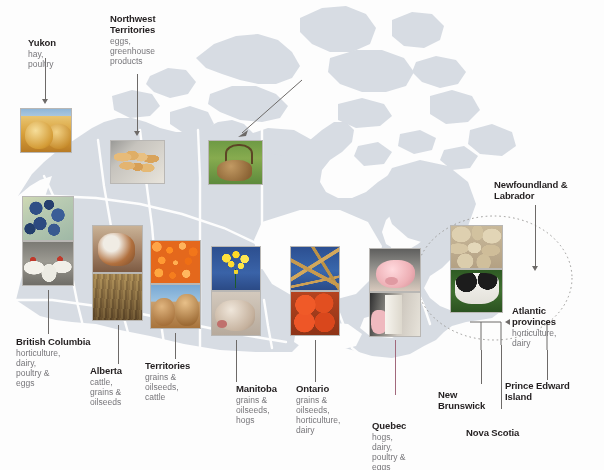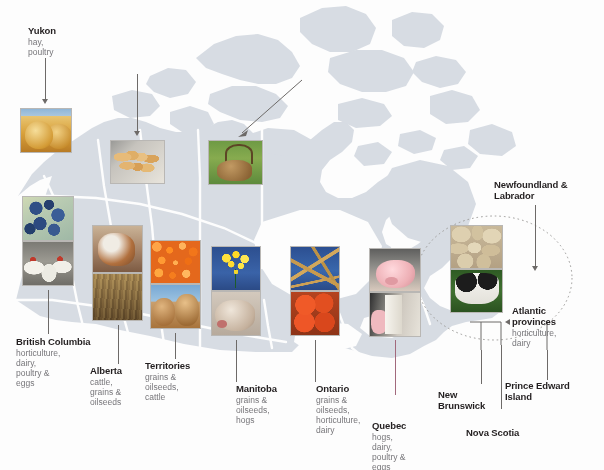--- a/index.html
+++ b/index.html
@@ -344,26 +344,33 @@
   <div class="lead v" style="left:315px;top:340px;height:42px;"></div>
   <div class="lead v pink" style="left:395px;top:340px;height:55px;"></div>
 
   <div class="lead v" style="left:481px;top:350px;height:34px;"></div>
   <div class="lead v" style="left:501px;top:345px;height:64px;"></div>
   <div class="lead v" style="left:547px;top:350px;height:30px;"></div>
   <div class="lead v" style="left:535px;top:205px;height:62px;"></div>
   <div class="arrowhead down" style="left:532px;top:266px;"></div>
   <div class="arrowhead left" style="left:505px;top:319px;"></div>
 
-  <div class="callout" style="left:28px;top:26px;">
+  <div class="callout" style="left:28px;top:38px;">
     <div class="ttl">Yukon</div>
     <div class="sub">hay,
 poultry</div>
   </div>
 
+  <div class="callout" style="left:110px;top:14px;">
+    <div class="ttl">Northwest
+Territories</div>
+    <div class="sub">eggs,
+greenhouse
+products</div>
+  </div>
 
 
   <div class="callout" style="left:16px;top:337px;">
     <div class="ttl">British Columbia</div>
     <div class="sub">horticulture,
 dairy,
 poultry &amp;
 eggs</div>
   </div>
 
@@ -381,21 +388,21 @@
 cattle</div>
   </div>
 
   <div class="callout" style="left:212px;top:384px;margin-left:24px;">
     <div class="ttl">Manitoba</div>
     <div class="sub">grains &amp;
 oilseeds,
 hogs</div>
   </div>
 
-  <div class="callout" style="left:296px;top:384px;margin-left:20px;">
+  <div class="callout" style="left:296px;top:384px;">
     <div class="ttl">Ontario</div>
     <div class="sub">grains &amp;
 oilseeds,
 horticulture,
 dairy</div>
   </div>
 
   <div class="callout" style="left:372px;top:397px;margin-top:24px;">
     <div class="ttl">Quebec</div>
     <div class="sub">hogs,

